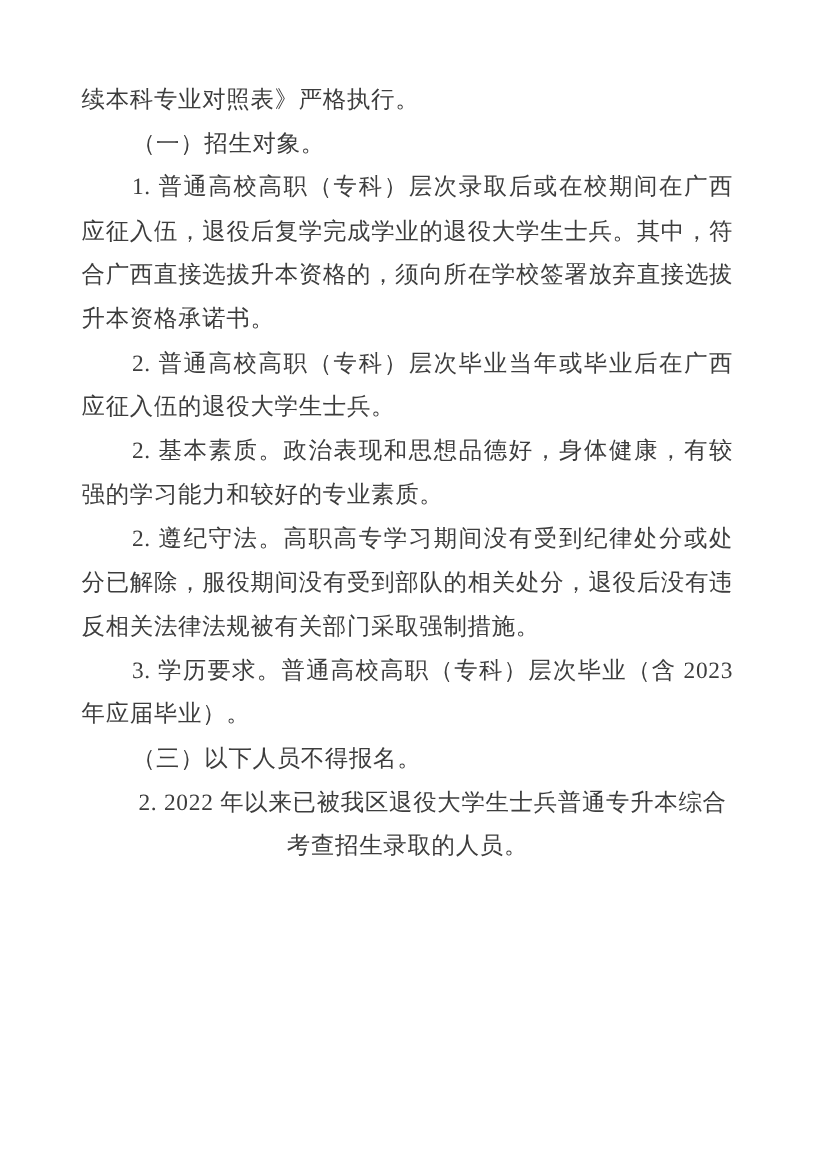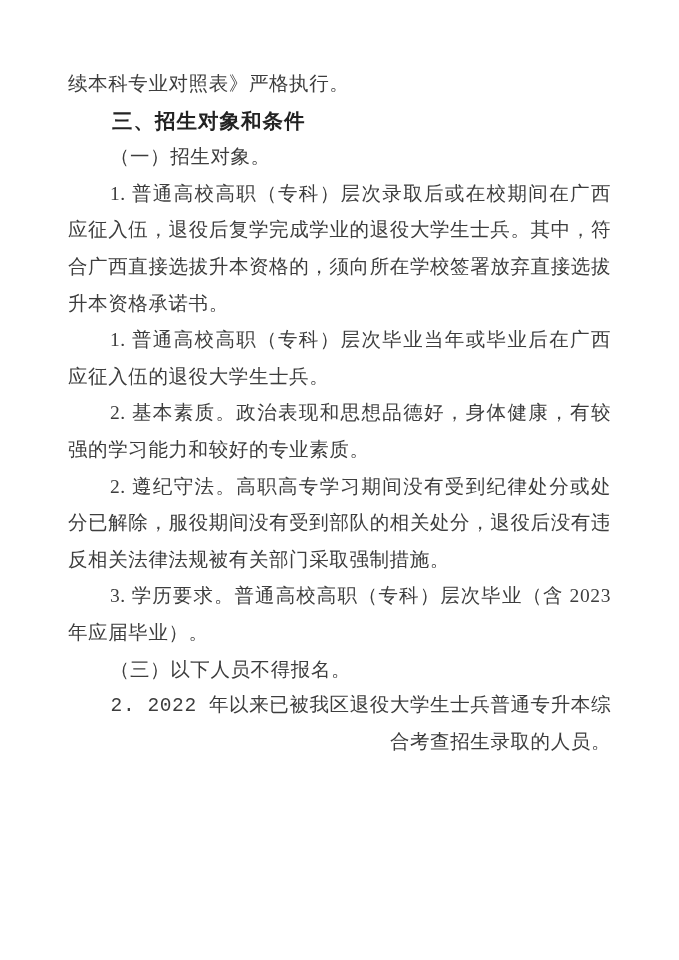--- a/index.html
+++ b/index.html
@@ -33,33 +33,31 @@
     text-indent:2.15em;
   }
   .doc p.heading{
     font-family:"Liberation Sans", sans-serif;
     font-weight:bold;
     color:var(--heading-color);
     font-size:20.5px;
     letter-spacing:1px;
   }
   .doc p:last-child{
-    text-align:right;
-    font-family:Liberation Mono, monospace;
+    text-align:center;
   }
 </style>
 </head>
 <body>
 
 <div class="page">
   <div class="doc">
     <p>续本科专业对照表》严格执行。</p>
-    <p class="indent heading">三、招生对象和条件</p>
     <p class="indent">（一）招生对象。</p>
     <p class="indent">1. 普通高校高职（专科）层次录取后或在校期间在广西应征入伍，退役后复学完成学业的退役大学生士兵。其中，符合广西直接选拔升本资格的，须向所在学校签署放弃直接选拔升本资格承诺书。</p>
-    <p class="indent">1. 普通高校高职（专科）层次毕业当年或毕业后在广西应征入伍的退役大学生士兵。</p>
+    <p class="indent">2. 普通高校高职（专科）层次毕业当年或毕业后在广西应征入伍的退役大学生士兵。</p>
     <p class="indent">2. 基本素质。政治表现和思想品德好，身体健康，有较强的学习能力和较好的专业素质。</p>
     <p class="indent">2. 遵纪守法。高职高专学习期间没有受到纪律处分或处分已解除，服役期间没有受到部队的相关处分，退役后没有违反相关法律法规被有关部门采取强制措施。</p>
     <p class="indent">3. 学历要求。普通高校高职（专科）层次毕业（含 2023 年应届毕业）。</p>
     <p class="indent">（三）以下人员不得报名。</p>
     <p class="indent">2. 2022 年以来已被我区退役大学生士兵普通专升本综合考查招生录取的人员。</p>
   </div>
 </div>
 
 </body></html>

